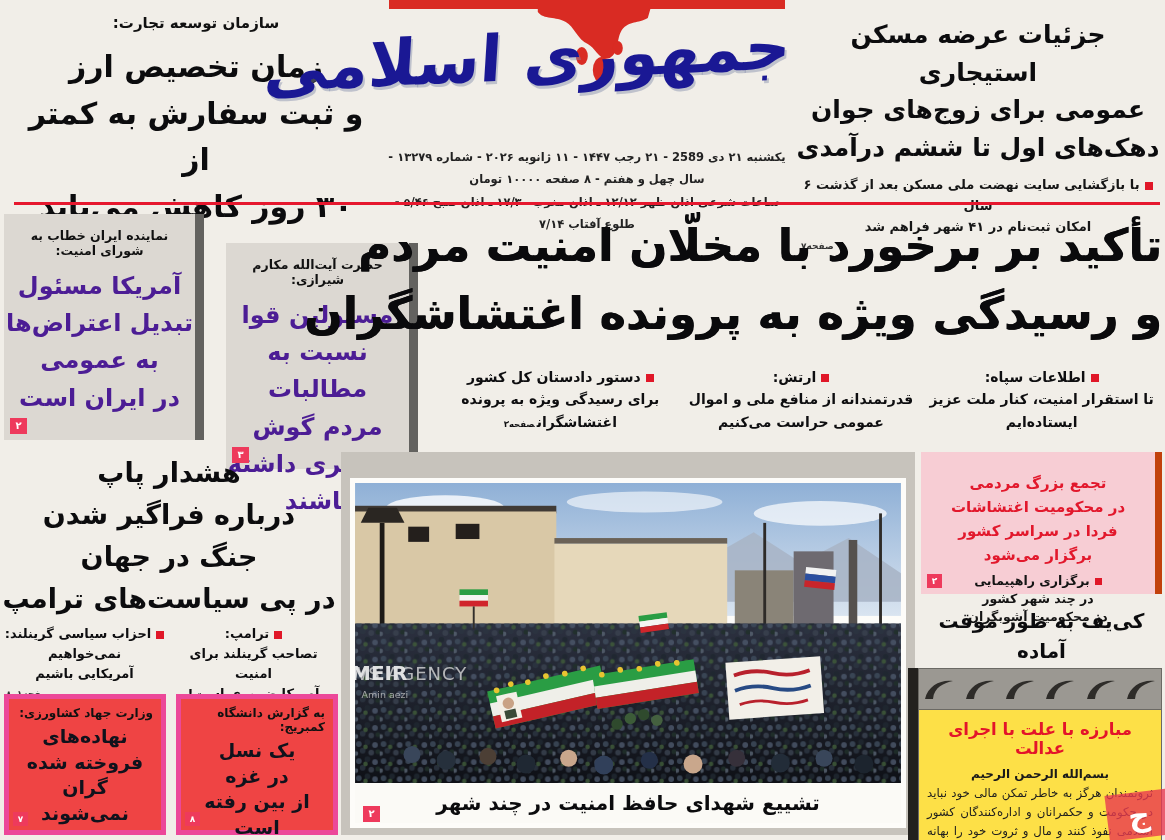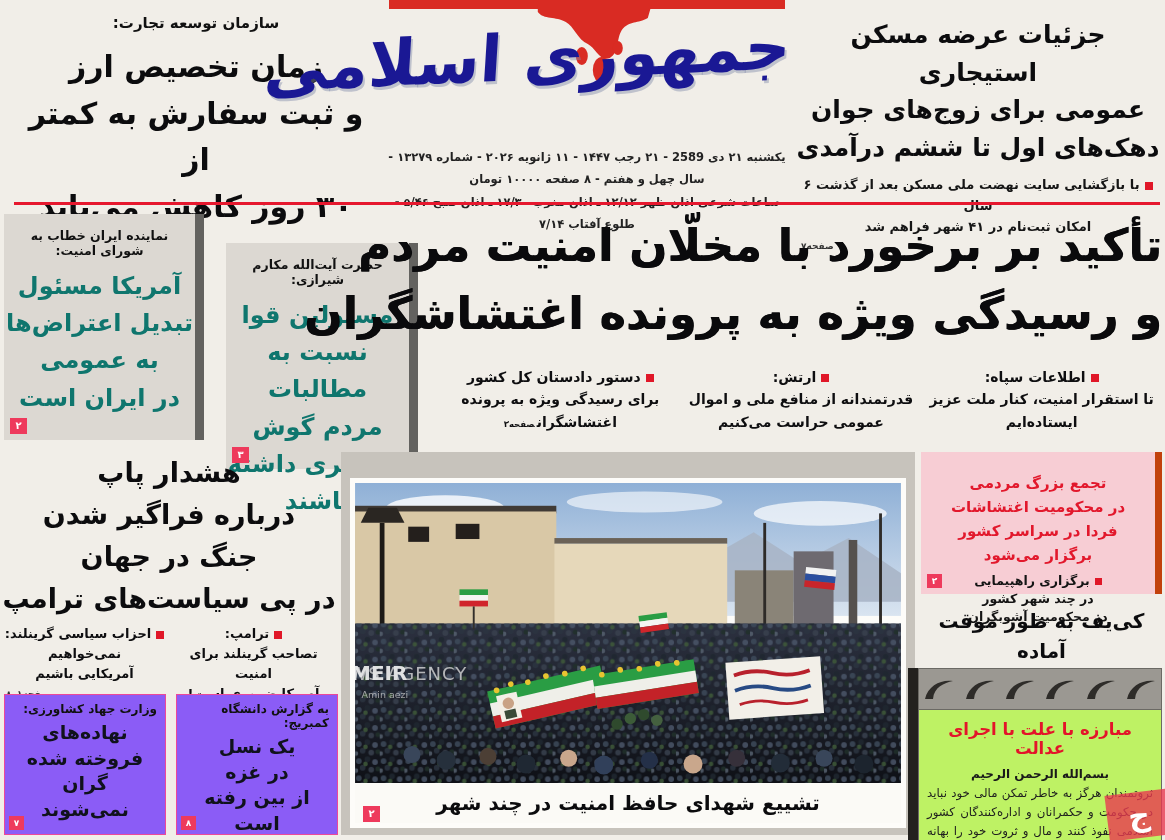--- a/index.html
+++ b/index.html
@@ -36,41 +36,41 @@
   .redsq{display:inline-block;width:8px;height:8px;background:#e01728;margin-left:5px;vertical-align:middle;}
 
   #red-rule{top:202px;left:14px;width:1146px;height:3px;background:#e6182e;}
 
   
   .graybox{background:#dcd8d2;border-right:9px solid #63625f;text-align:center;
     padding-top:12px;box-sizing:border-box;}
   #box-un{left:4px;top:214px;width:200px;height:226px;}
   #box-mak{left:226px;top:214px;width:192px;height:226px;margin-top:29px;}
   .graybox .bk{font-size:12.5px;font-weight:bold;margin:2px 4px 10px;}
-  .graybox .bl{font-size:24px;font-weight:bold;line-height:1.55;color:#0f766e;}
+  .graybox .bl{font-size:24px;font-weight:bold;line-height:1.55;color:#4c1d95;}
   .badge{position:absolute;left:6px;bottom:6px;width:17px;height:16px;background:#ee3a5c;
     color:#fff;font-size:10px;font-weight:bold;line-height:16px;text-align:center;}
 
   #main-headline{left:440px;top:212px;width:722px;text-align:center;}
   #main-headline .mh{font-size:45px;font-weight:900;line-height:1.5;color:#0a0a0c;white-space:nowrap;
     text-shadow:0.6px 0 0 #0a0a0c;}
 
   #bullets-row{left:440px;top:366px;width:722px;display:flex;direction:rtl;}
   .b-item{flex:1;text-align:center;font-weight:bold;font-size:14px;line-height:1.6;color:#0e0e10;}
   .b-item .tiny{font-size:8.5px;margin-right:2px;}
 
   
   #pope{left:0;top:452px;width:338px;text-align:center;}
   #pope .pl{font-size:27px;font-weight:bold;line-height:1.55;color:#0c0c0e;}
 
   #gl-row{left:0;top:624px;width:338px;display:flex;direction:rtl;}
   .g-item{flex:1;text-align:center;font-weight:bold;font-size:13px;line-height:1.55;color:#0e0e10;}
 
   #lb-row{left:4px;top:694px;width:334px;display:flex;direction:rtl;gap:10px;}
-  .lbox{flex:1;background:#8b5cf6;border:1px solid #ec4899;position:relative;
+  .lbox{flex:1;background:#ef4444;border:5px solid #ec4899;position:relative;
     padding:7px 6px 22px;text-align:center;box-sizing:border-box;height:141px;}
   .lbox .bk{font-size:12px;font-weight:bold;text-align:right;padding-right:2px;margin-bottom:4px;}
   .lbox .bl{font-size:19px;font-weight:bold;line-height:1.35;color:#10121c;}
   .lbox .badge{width:15px;height:14px;line-height:14px;font-size:9px;left:4px;bottom:4px;}
 
   
   #photo-frame{left:341px;top:452px;width:574px;height:383px;background:#c7c3bc;
     padding:26px 9px 0;box-sizing:border-box;}
   #photo-inner{background:#fdfcf9;padding:5px;position:relative;}
   #photo-inner svg{display:block;}
@@ -86,21 +86,21 @@
   #rally .rl{color:#e2182c;font-size:15px;font-weight:bold;line-height:1.6;}
   #rally .rb{color:#141414;font-size:12.5px;font-weight:bold;line-height:1.45;margin-top:5px;}
   #rally .redsq{width:7px;height:7px;}
   #rally .badge{width:15px;height:14px;line-height:14px;font-size:9px;}
 
   #kyiv{left:921px;top:606px;width:241px;text-align:center;}
   #kyiv .kl{font-size:20px;font-weight:bold;line-height:1.5;color:#0c0c0e;}
   #kyiv .badge{position:absolute;left:6px;bottom:4px;width:15px;height:14px;line-height:14px;font-size:9px;}
 
   #justice{left:908px;top:668px;width:254px;height:172px;border-left:10px solid #23211e;
-    box-sizing:border-box;background:#bef264;}
+    box-sizing:border-box;background:#fde047;}
   #justice .orn{height:40px;background:#9b9892;border:1px solid #6b6964;
     display:flex;align-items:center;justify-content:space-around;overflow:hidden;}
   #justice .jbox{border:1px solid #6b6964;border-top:none;padding:5px 8px 0;height:130px;overflow:hidden;}
   #justice .jtitle{color:#e3142a;font-size:16.5px;font-weight:bold;text-align:center;margin:5px 0 9px;}
   #justice .basmala{text-align:center;font-size:12px;font-weight:bold;margin-bottom:3px;color:#1a1a1a;}
   #justice .jbody{font-size:11.8px;font-weight:500;text-align:justify;line-height:1.62;color:#1e1e1e;}
 
   #stamp{right:-6px;bottom:2px;width:64px;height:46px;background:rgba(233,57,80,.8);
     transform:rotate(-7deg);display:flex;align-items:center;justify-content:center;
     color:#fff;font-size:30px;font-weight:bold;z-index:5;}

